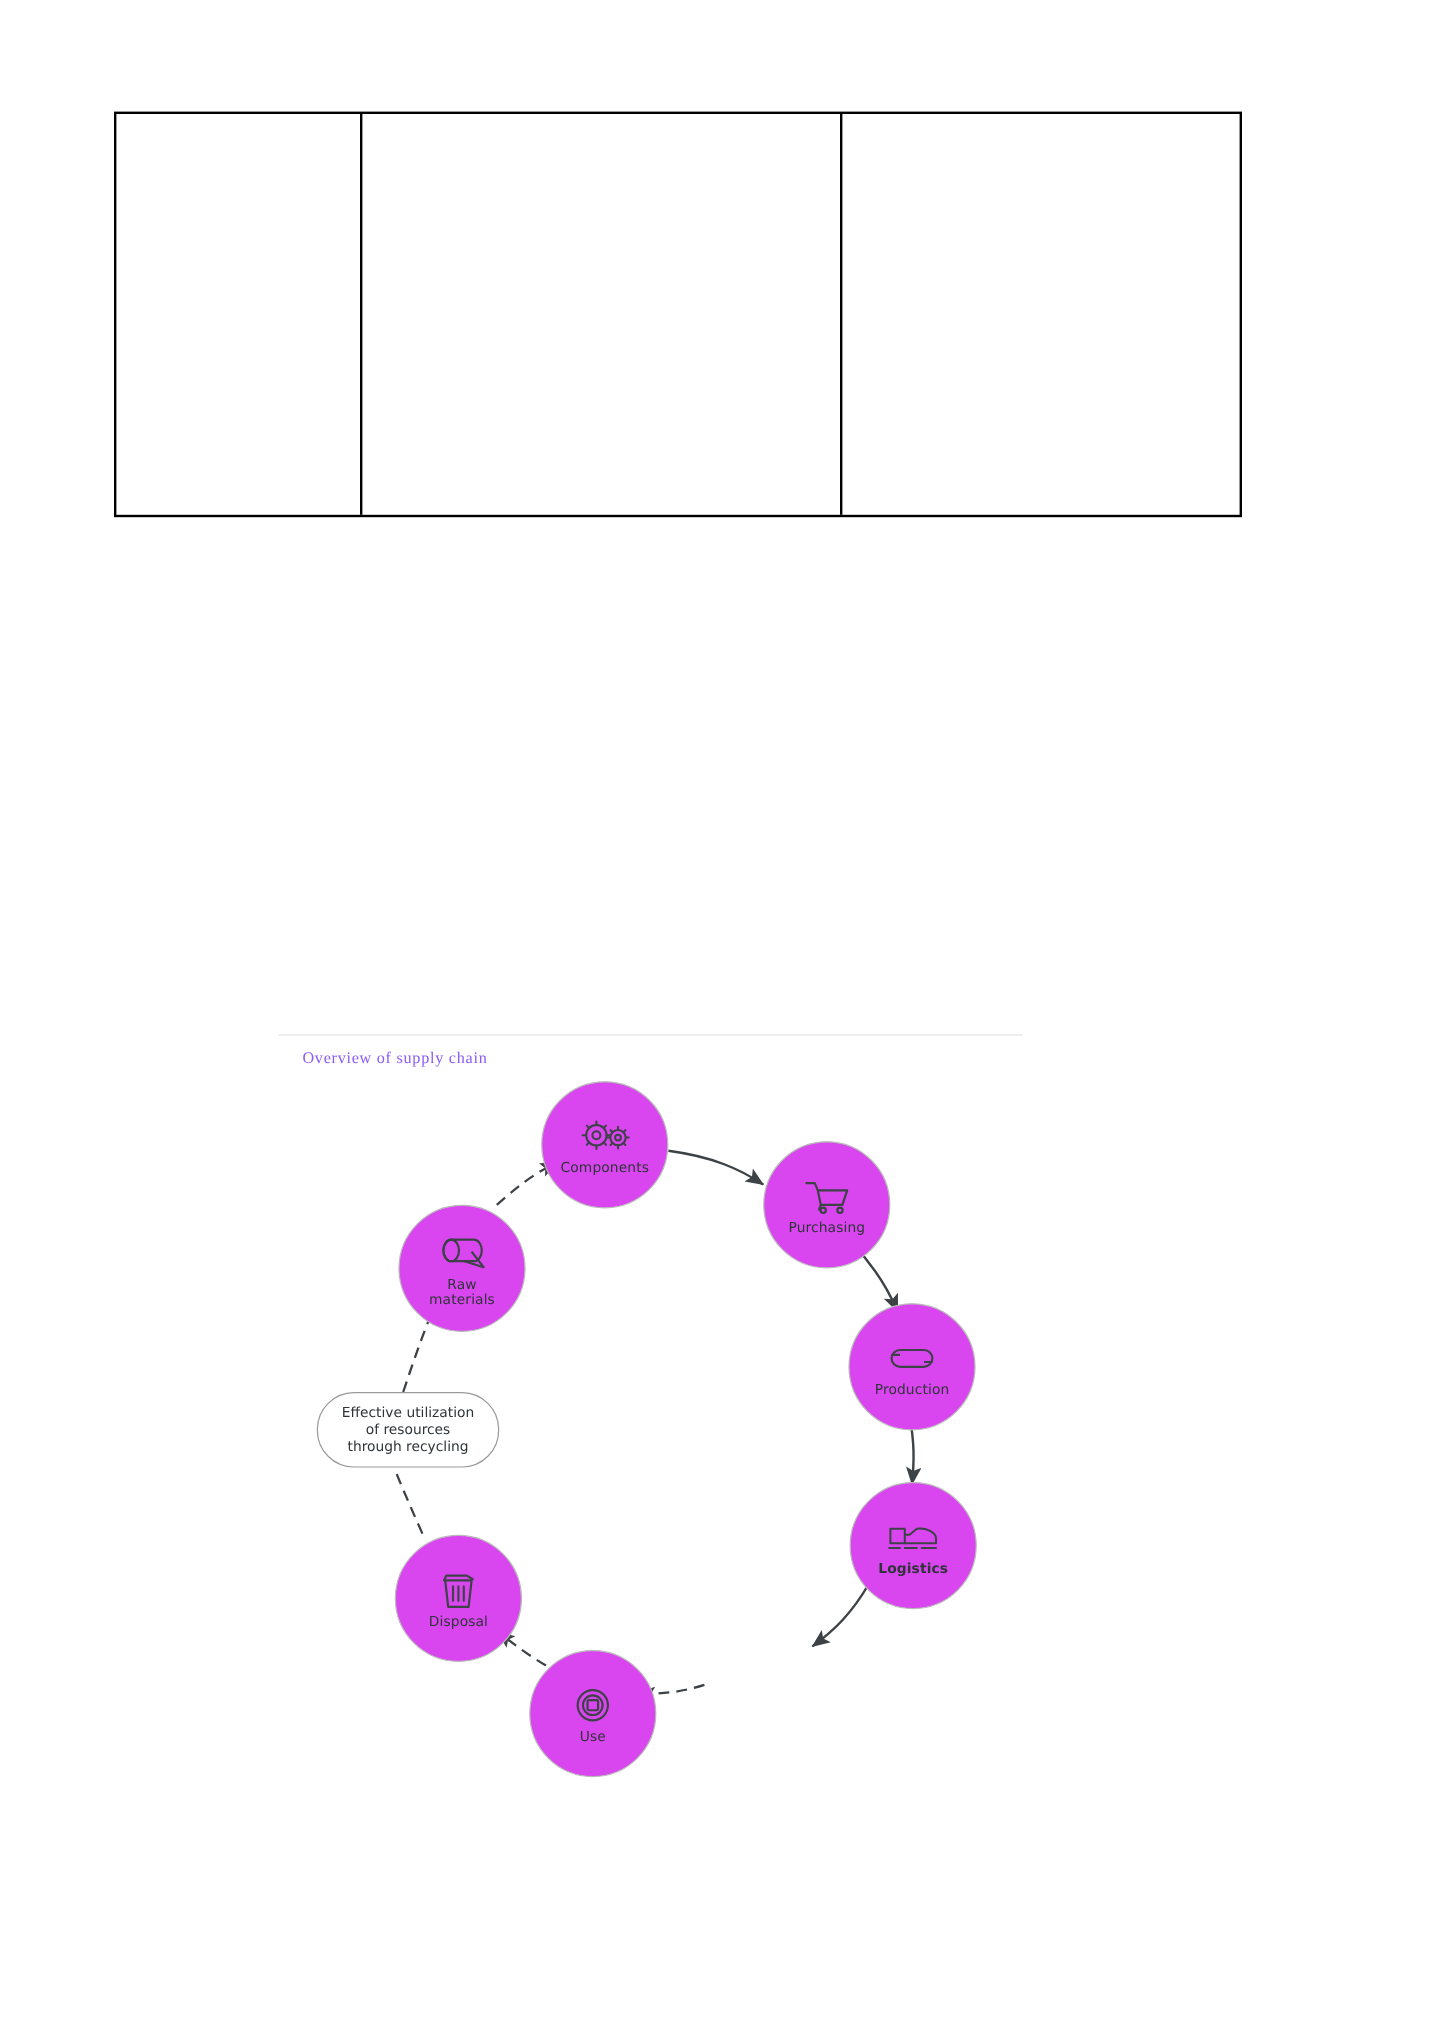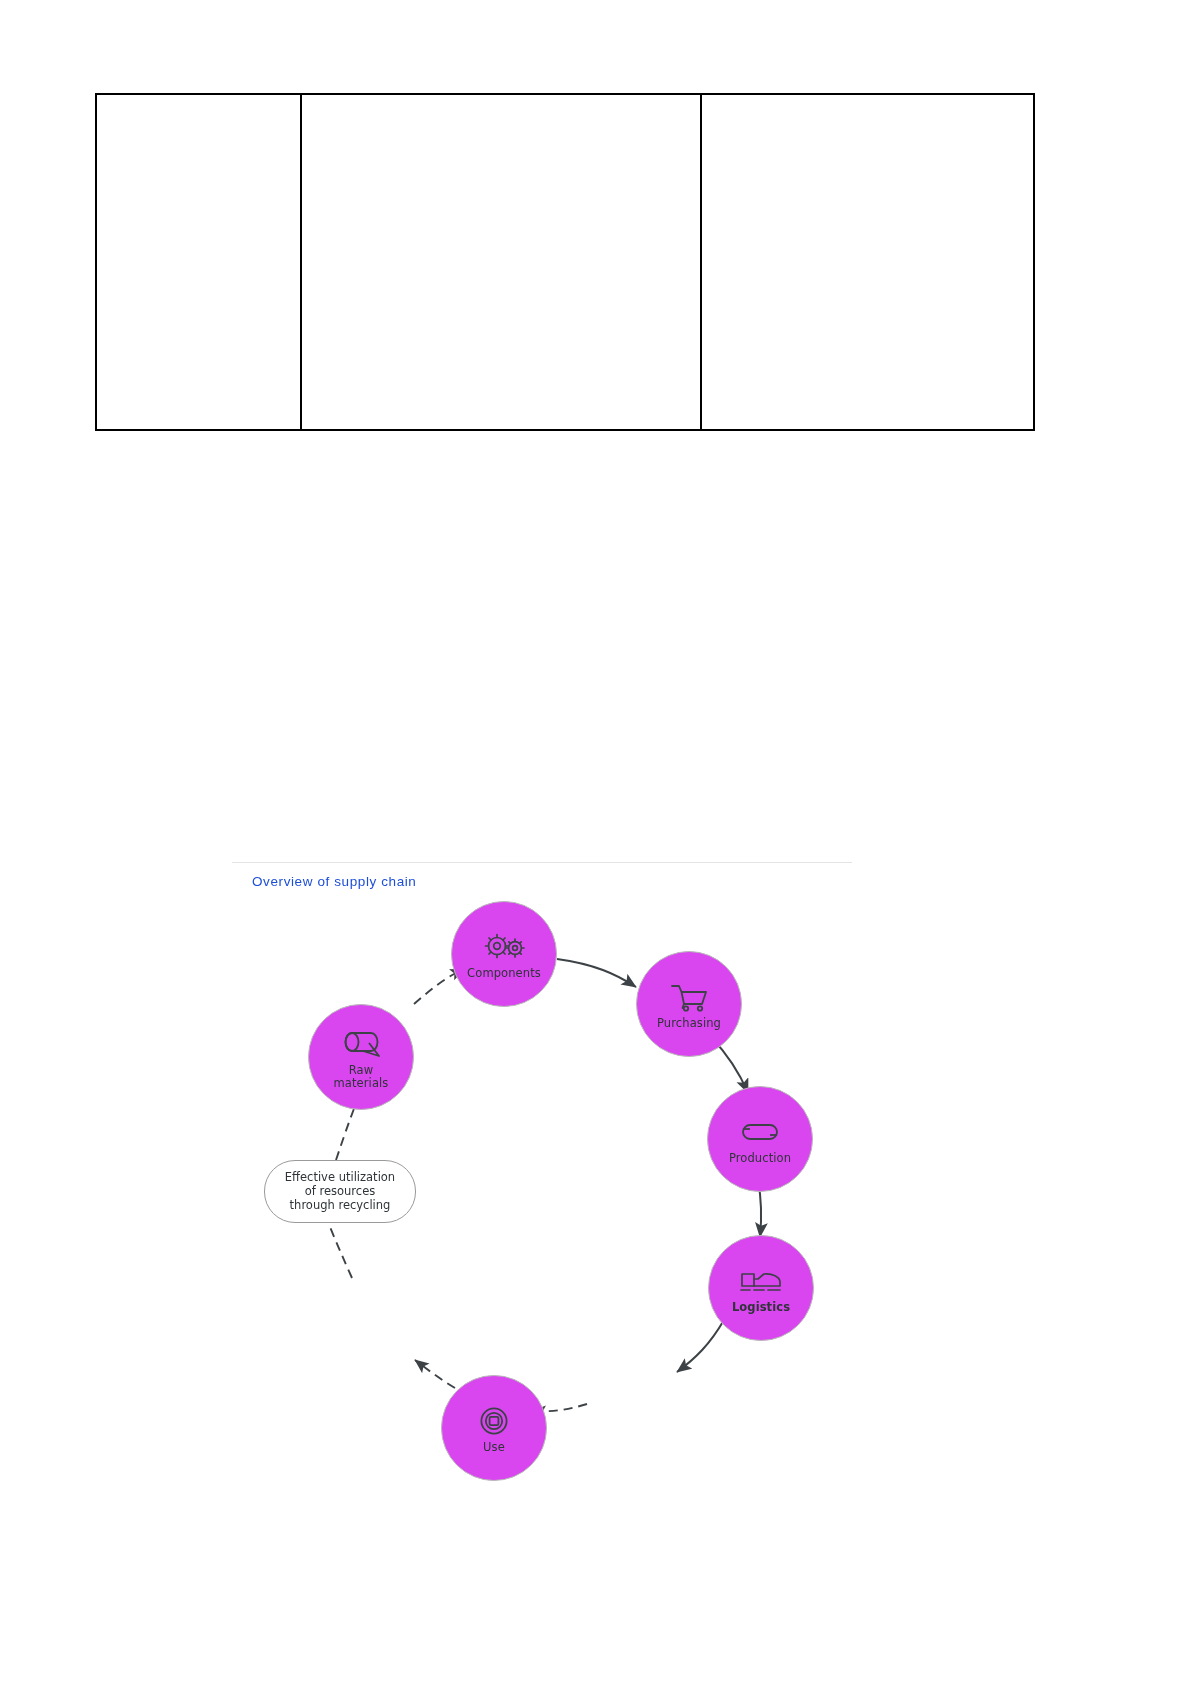--- a/index.html
+++ b/index.html
@@ -58,22 +58,22 @@
     width: 620px;
     height: 1px;
     background: #e3e3e3;
   }
   .figure-title {
     position: absolute;
     left: 20px;
     top: 12px;
     font-size: 13.5px;
     letter-spacing: 0.6px;
-    color: #1d4ed8;
-    font-family: Liberation Sans, sans-serif;
+    color: #8b5cf6;
+    font-family: Liberation Serif, serif;
     white-space: nowrap;
   }
 
   
   .diagram {
     position: absolute;
     left: 0;
     top: 30px;
     width: 620px;
     height: 570px;
@@ -255,22 +255,32 @@
       <span class="ico">
         <svg width="34" height="34" viewBox="0 0 34 34" fill="none" stroke="#3c4246" stroke-width="1.8">
           <circle cx="17" cy="17" r="12.6"></circle>
           <circle cx="17" cy="17" r="8.2"></circle>
           <rect x="12.6" y="12.8" width="8.8" height="8.4" rx="1.4"></rect>
         </svg>
       </span>
       <span class="lbl">Use</span>
     </div>
 
-
-    <div class="node" style="left:129px; top:165px;">
+    <div class="node" style="left:150px; top:440px;">
+      <span class="ico">
+        <svg width="32" height="34" viewBox="0 0 32 34" fill="none" stroke="#3c4246" stroke-width="1.8" stroke-linejoin="round" stroke-linecap="round">
+          <path d="M5,9 L27,9 L24.5,31 L7.5,31 Z"></path>
+          <path d="M4,9 L6,5 L23,5 L28,8"></path>
+          <path d="M11.5,14 L11.5,26 M16,14 L16,26 M20.5,14 L20.5,26"></path>
+        </svg>
+      </span>
+      <span class="lbl">Disposal</span>
+    </div>
+
+    <div class="node" style="left:153px; top:165px;">
       <span class="ico">
         <svg width="44" height="30" viewBox="0 0 44 30" fill="none" stroke="#3c4246" stroke-width="1.8" stroke-linejoin="round">
           <path d="M13,4 L32,4 A6.5,9 0 0 1 32,22 L13,22 A6.5,9 0 0 1 13,4 Z"></path>
           <ellipse cx="13" cy="13" rx="6.5" ry="9"></ellipse>
           <path d="M24,22 L40,27 L30,14"></path>
         </svg>
       </span>
       <span class="lbl">Raw</span>
       <span class="lbl">materials</span>
     </div>

